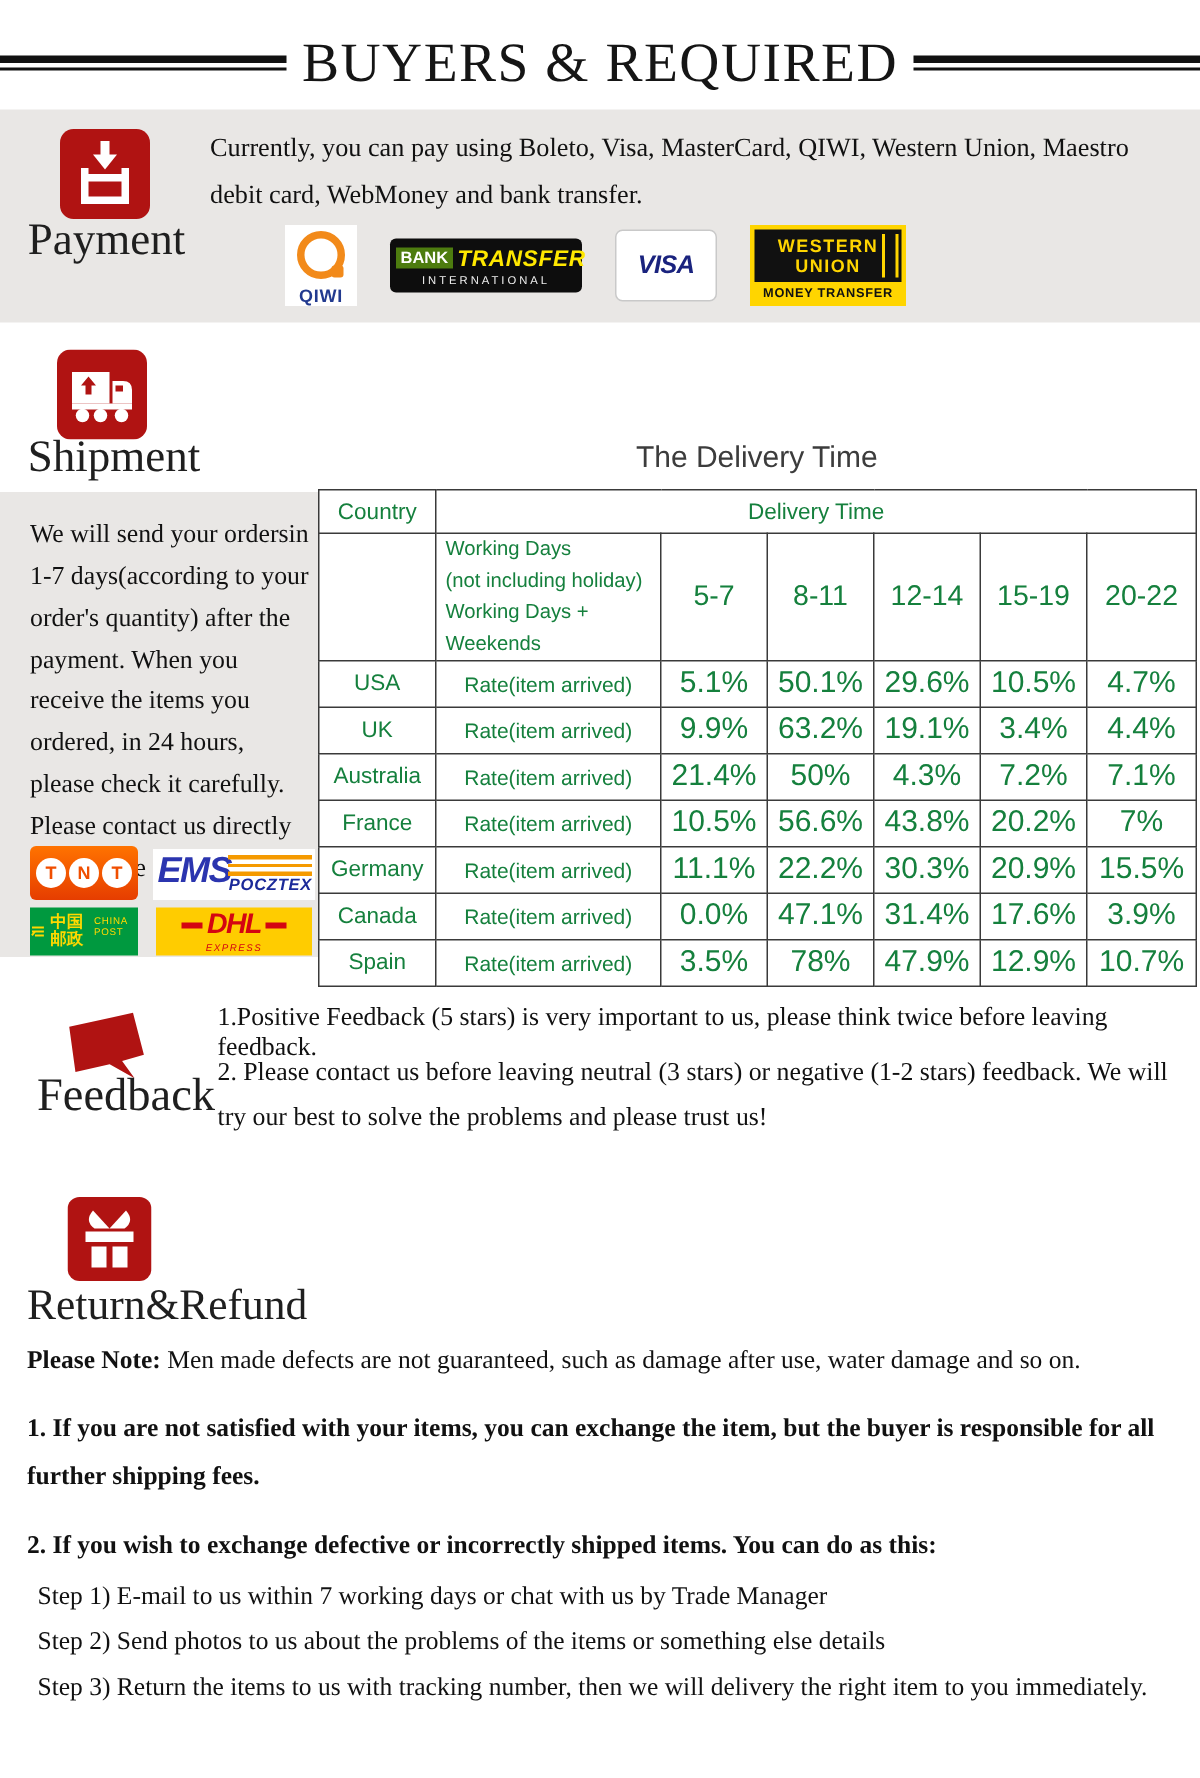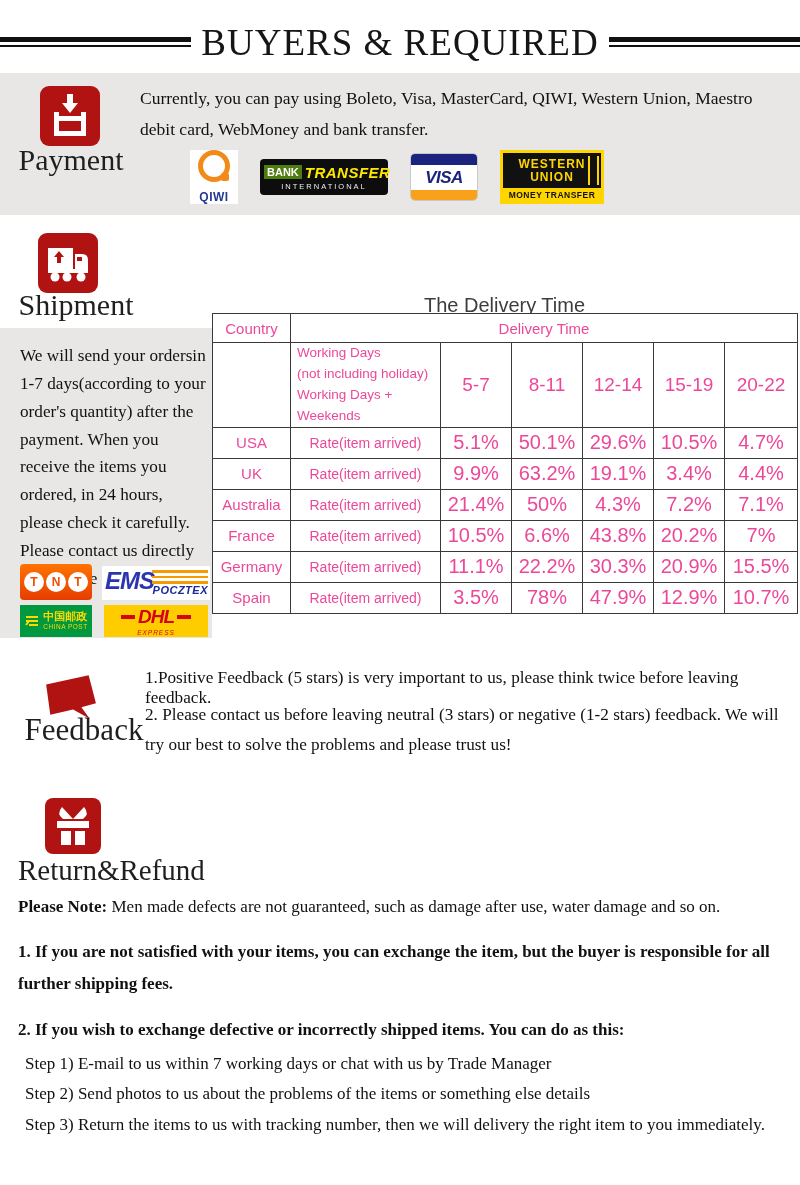--- a/index.html
+++ b/index.html
@@ -17,32 +17,32 @@
   .badge-label{position:absolute;font-size:30px;color:#1f1f1f;text-align:center;}
 
   
   .panel{position:absolute;background:#e9e7e5;}
   #payment-panel{top:73px;left:0;width:800px;height:142px;}
   .pay-desc{position:absolute;left:140px;top:10px;width:648px;font-size:17.5px;line-height:1.75;color:#111;}
   .pay-logos{position:absolute;left:190px;top:76px;height:56px;display:flex;align-items:center;gap:22px;}
 
   .logo{font-family:"Liberation Sans",sans-serif;}
   
-  .logo-qiwi{width:48px;height:54px;background:#fff;display:flex;flex-direction:column;align-items:center;justify-content:space-between;}
+  .logo-qiwi{width:48px;height:54px;background:#fff;display:flex;flex-direction:column;align-items:center;justify-content:flex-end;}
   .qiwi-q{width:22px;height:22px;border:5px solid #f28a1a;border-radius:50%;position:relative;}
   .qiwi-q::after{content:"";position:absolute;right:-4px;bottom:-4px;width:8px;height:8px;background:#f28a1a;border-radius:2px;}
   .qiwi-txt{margin-top:4px;font-size:12px;font-weight:bold;color:#223a8f;letter-spacing:.5px;}
   
   .logo-bank{width:128px;height:36px;background:#0d0d0d;border-radius:4px;padding:2px 4px;box-sizing:border-box;display:flex;flex-direction:column;justify-content:center;}
   .bank-row{display:flex;align-items:center;gap:3px;}
   .bank-word{background:#4d7c0f;color:#fff;font-size:11px;font-weight:bold;padding:1px 3px;}
   .transfer-word{color:#ffe800;font-size:15px;font-weight:bold;font-style:italic;letter-spacing:.5px;}
   .intl-word{color:#eee;font-size:7.5px;letter-spacing:2px;text-align:center;margin-top:1px;}
   
-  .logo-visa{width:66px;height:46px;background:#fff;border:1px solid #c9c9c9;border-radius:5px;overflow:hidden;display:flex;flex-direction:column;}
+  .logo-visa{width:66px;height:46px;background:#fff;border:1px solid #c9c9c9;border-radius:5px;overflow:hidden;display:flex;flex-direction:row;}
   .visa-top{height:11px;background:#1a237e;}
   .visa-mid{flex:1;display:flex;align-items:center;justify-content:center;font-size:17px;font-weight:bold;font-style:italic;color:#1a237e;letter-spacing:-.5px;}
   .visa-bot{height:10px;background:#f9a11b;}
   
   .logo-wu{width:104px;height:54px;background:#ffd500;padding:3px;box-sizing:border-box;display:flex;flex-direction:column;}
   .wu-black{flex:1;background:#111;color:#ffd500;display:flex;flex-direction:column;align-items:center;justify-content:center;position:relative;}
   .wu-line{font-size:12px;font-weight:bold;letter-spacing:1px;line-height:1.05;}
   .wu-bars{position:absolute;right:2px;top:3px;bottom:3px;width:7px;border-left:2px solid #ffd500;border-right:2px solid #ffd500;}
   .wu-mt{height:13px;display:flex;align-items:center;justify-content:center;font-size:8.5px;font-weight:bold;color:#111;letter-spacing:.5px;}
 
@@ -57,33 +57,33 @@
   .logo-tnt{left:20px;top:236px;width:72px;height:36px;background:linear-gradient(#ff7300,#e63d00);border-radius:4px;display:flex;align-items:center;justify-content:center;gap:2px;}
   .tnt-c{width:20px;height:20px;background:#fff;border-radius:50%;display:flex;align-items:center;justify-content:center;font-size:12px;font-weight:bold;color:#f savef04e00;color:#f04e00;}
   
   .logo-ems{left:102px;top:238px;width:108px;height:34px;background:#fff;position:absolute;}
   .ems-word{position:absolute;left:3px;top:1px;font-size:24px;font-weight:bold;font-style:italic;color:#2b35af;letter-spacing:-1px;}
   .ems-stripes{position:absolute;right:2px;top:4px;width:56px;display:flex;flex-direction:column;gap:3px;}
   .ems-stripes div{height:2.5px;background:#f59a00;}
   .pocztex-word{position:absolute;right:2px;bottom:4px;font-size:11px;font-weight:bold;font-style:italic;color:#1b2a99;letter-spacing:.5px;}
   
   .logo-cp{left:20px;top:277px;width:72px;height:32px;background:#00993f;display:flex;align-items:center;justify-content:center;gap:3px;}
-  .cp-txt{display:flex;flex-direction:column;line-height:1;}
+  .cp-txt{display:flex;flex-direction:row;line-height:1;}
   .cp-cn{font-size:11px;font-weight:bold;color:#ffd800;}
   .cp-en{font-size:6.5px;color:#ffd800;letter-spacing:.5px;margin-top:2px;}
   
   .logo-dhl{left:104px;top:277px;width:104px;height:32px;background:#ffcc00;display:flex;flex-direction:column;align-items:center;justify-content:center;}
   .dhl-row{display:flex;align-items:center;gap:3px;}
   .dhl-dash{width:14px;height:4px;background:#d40511;}
   .dhl-word{font-size:19px;font-weight:bold;font-style:italic;color:#d40511;letter-spacing:-1px;}
   .dhl-sub{font-size:6.5px;font-style:italic;color:#d40511;letter-spacing:1px;margin-top:1px;}
 
   
-  #delivery-table{position:absolute;left:212px;top:313px;width:585px;border-collapse:collapse;
-        table-layout:fixed;font-family:"Liberation Sans",sans-serif;color:#ec4899;background:#fff;}
+  #delivery-table{position:absolute;left:212px;top:326px;width:585px;border-collapse:collapse;
+        table-layout:fixed;font-family:"Liberation Sans",sans-serif;color:#15803d;background:#fff;}
   #delivery-table td{border:1.5px solid #3a3a3a;text-align:center;padding:0;}
   .th-cell{height:28px;font-size:15px;}
   .wd-cell{height:64px;text-align:left !important;padding-left:6px !important;font-size:13.5px;line-height:1.55;}
   .range-cell{font-size:19px;}
   .country-cell{height:30px;font-size:15px;}
   .rate-cell{font-size:14px;}
   .val-cell{font-size:20px;}
 
   
   .fb-p1{position:absolute;left:145px;top:668px;width:650px;font-size:17.2px;color:#111;}
@@ -259,33 +259,42 @@
       <td class="val-cell">21.4%</td>
       <td class="val-cell">50%</td>
       <td class="val-cell">4.3%</td>
       <td class="val-cell">7.2%</td>
       <td class="val-cell">7.1%</td>
     </tr>
     <tr>
       <td class="country-cell">France</td>
       <td class="rate-cell">Rate(item arrived)</td>
       <td class="val-cell">10.5%</td>
-      <td class="val-cell">6.6%</td>
+      <td class="val-cell">56.6%</td>
       <td class="val-cell">43.8%</td>
       <td class="val-cell">20.2%</td>
       <td class="val-cell">7%</td>
     </tr>
     <tr>
       <td class="country-cell">Germany</td>
       <td class="rate-cell">Rate(item arrived)</td>
       <td class="val-cell">11.1%</td>
       <td class="val-cell">22.2%</td>
       <td class="val-cell">30.3%</td>
       <td class="val-cell">20.9%</td>
       <td class="val-cell">15.5%</td>
+    </tr>
+    <tr>
+      <td class="country-cell">Canada</td>
+      <td class="rate-cell">Rate(item arrived)</td>
+      <td class="val-cell">0.0%</td>
+      <td class="val-cell">47.1%</td>
+      <td class="val-cell">31.4%</td>
+      <td class="val-cell">17.6%</td>
+      <td class="val-cell">3.9%</td>
     </tr>
     <tr>
       <td class="country-cell">Spain</td>
       <td class="rate-cell">Rate(item arrived)</td>
       <td class="val-cell">3.5%</td>
       <td class="val-cell">78%</td>
       <td class="val-cell">47.9%</td>
       <td class="val-cell">12.9%</td>
       <td class="val-cell">10.7%</td>
     </tr>

